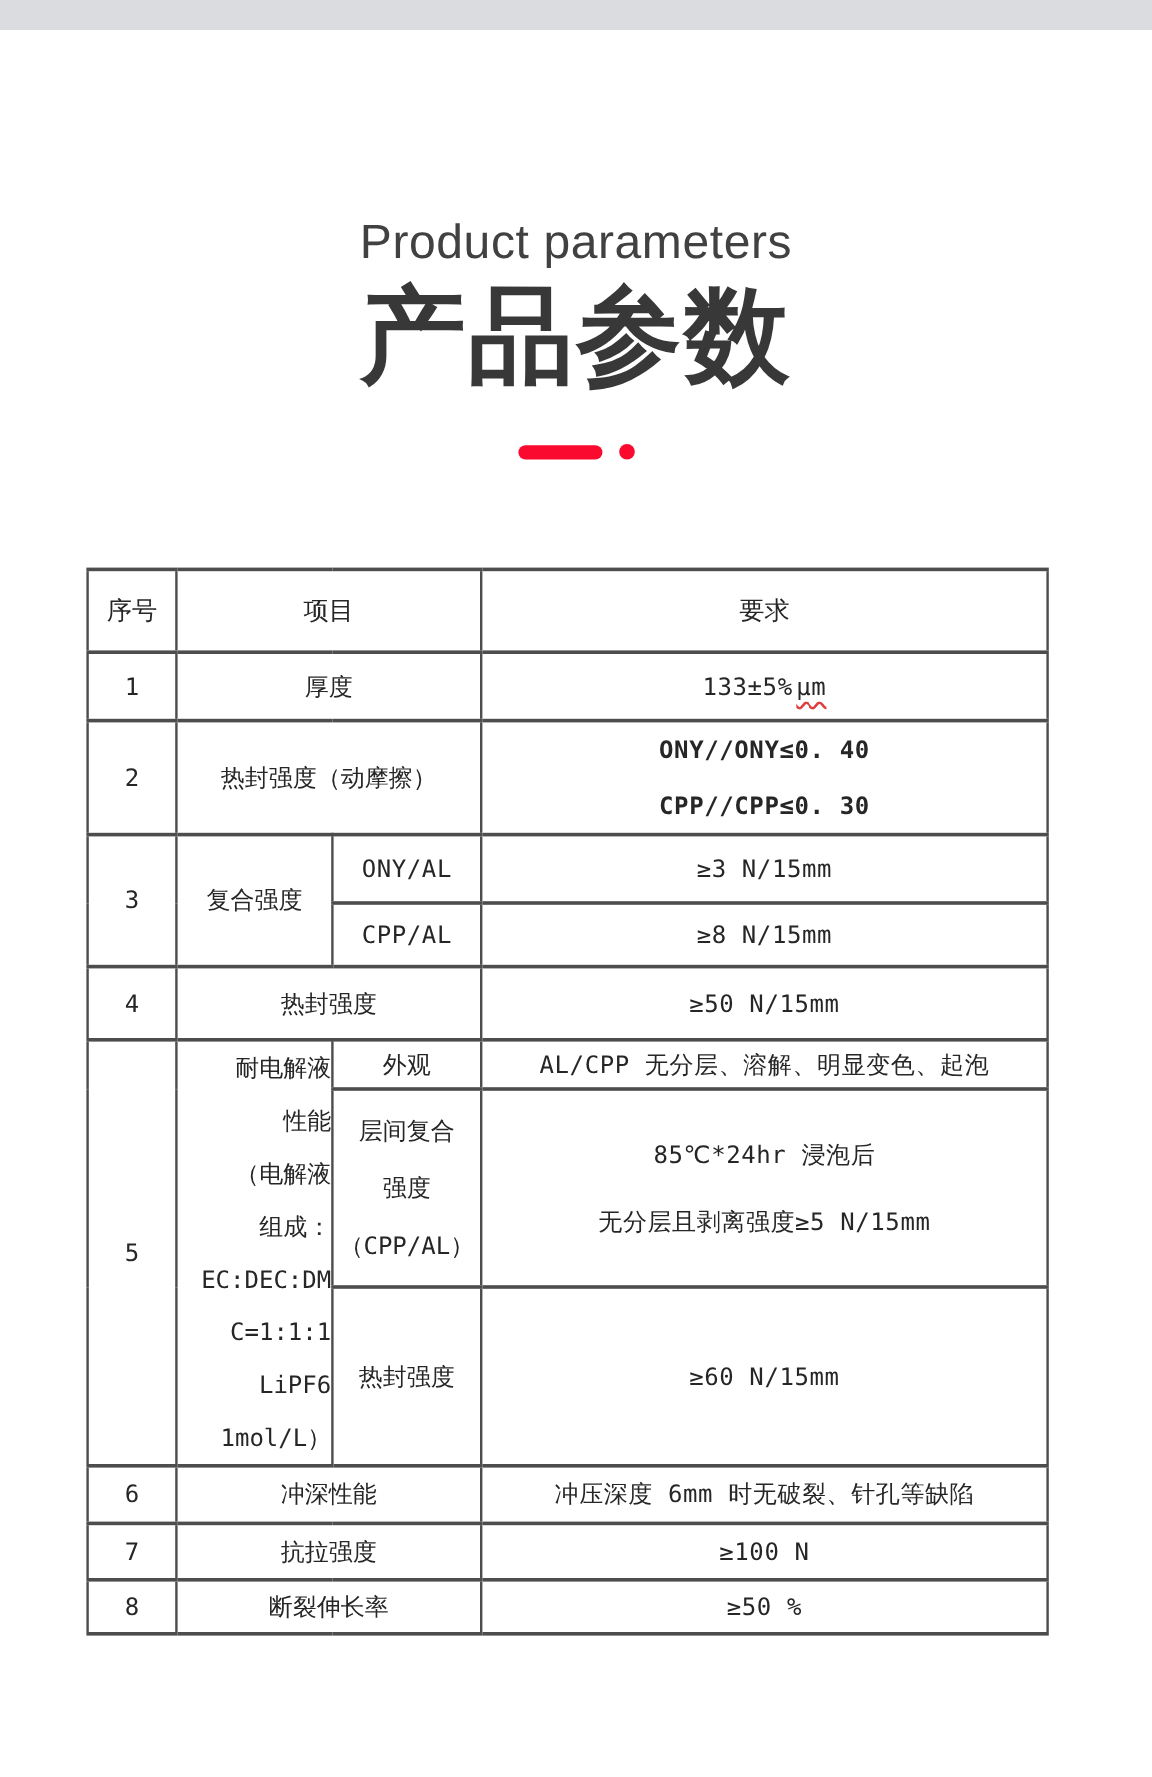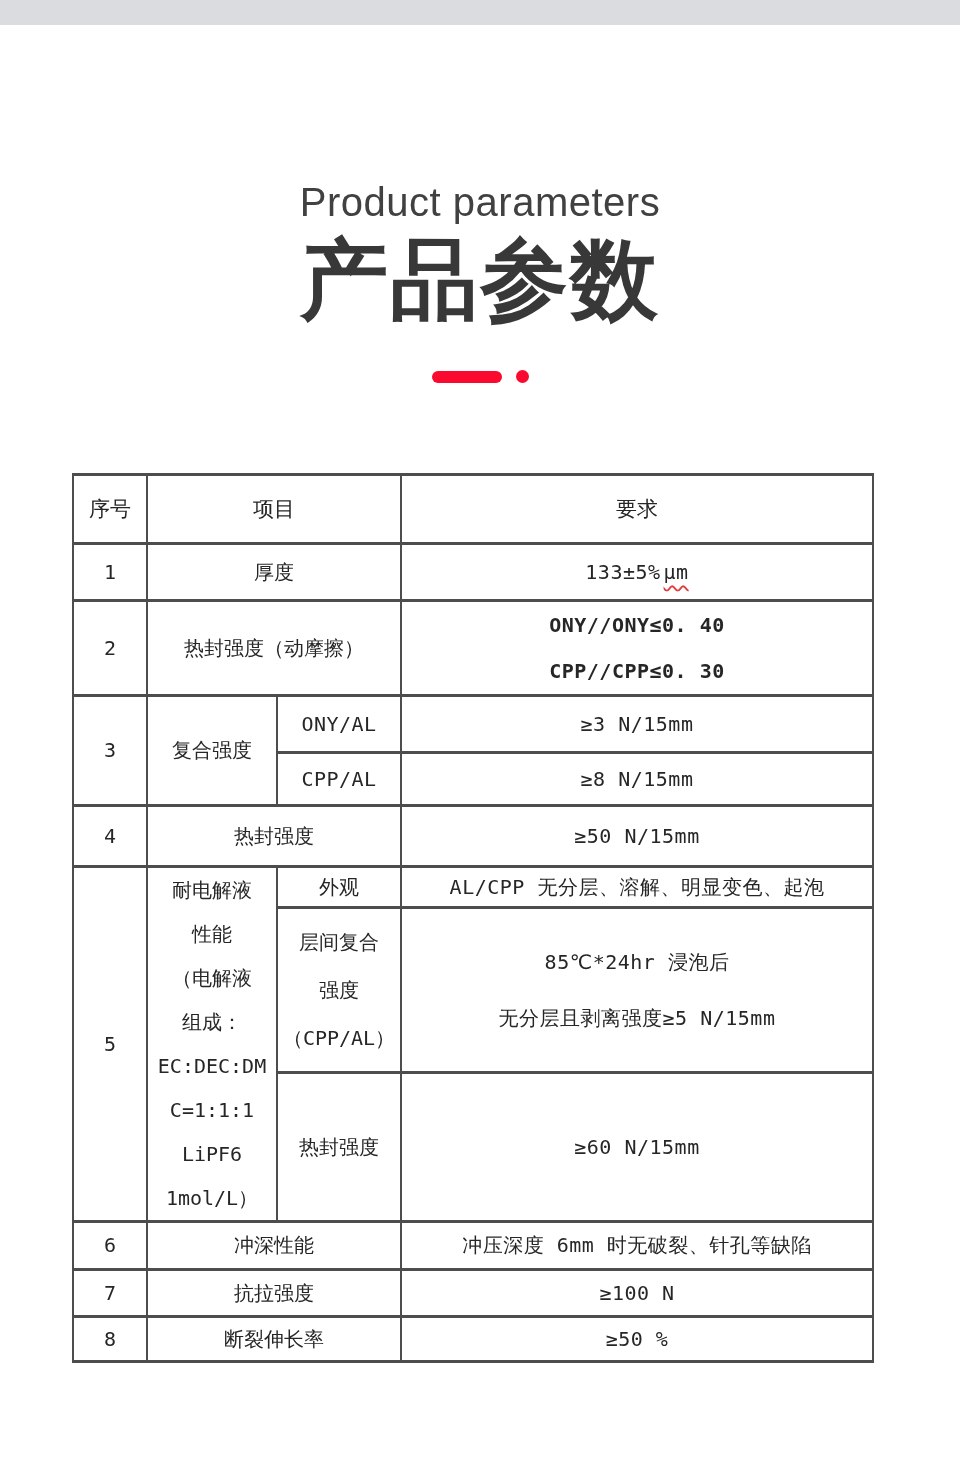--- a/index.html
+++ b/index.html
@@ -78,21 +78,21 @@
     font-weight: 400;
   }
   table.spec th {
     font-size: 21px;
     font-weight: 400;
   }
   .rq { letter-spacing: 0.5px; }
   .lines2 div { line-height: 46px; font-weight: bold; }
   .lines48 div { line-height: 48px; }
   .lines56 div { line-height: 56px; }
-  .itemlines div { line-height: 44px; }
+  .itemlines div { line-height: 44px; text-align: right; }
   .wavy {
     text-decoration: underline;
     text-decoration-style: wavy;
     text-decoration-color: #e03e3e;
     text-decoration-thickness: 2px;
     text-underline-offset: 6px;
     margin-left: 3px;
   }
 </style>
 </head>

